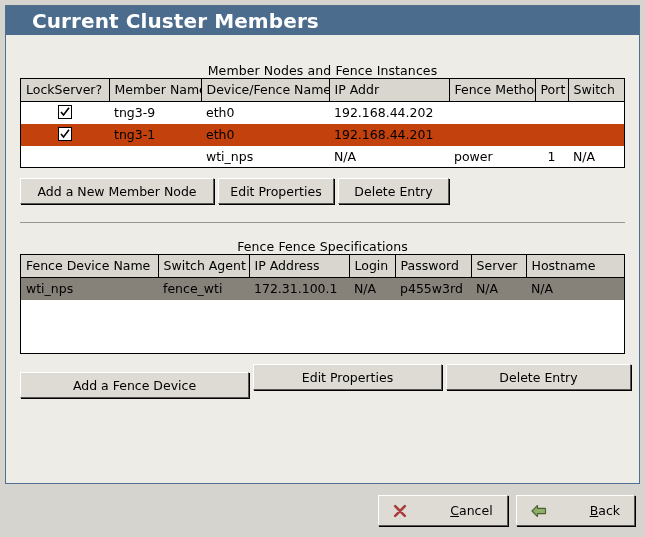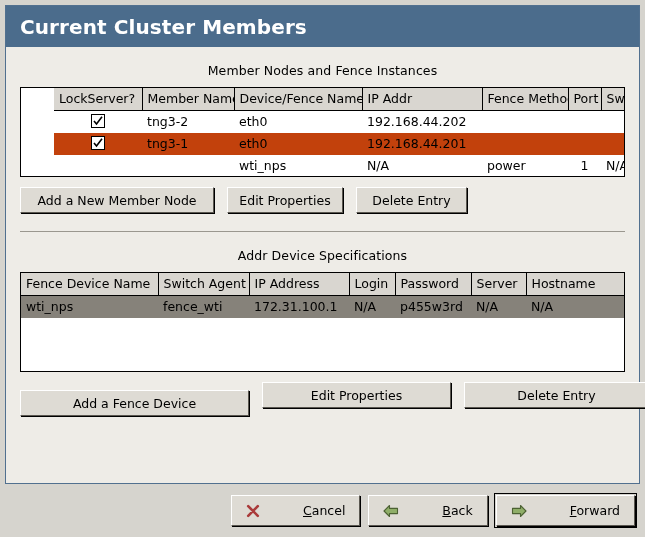--- a/index.html
+++ b/index.html
@@ -26,26 +26,26 @@
     height: 479px;
     box-sizing: border-box;
     border: 1px solid #51708f;
     background: #eeece7;
   }
   .titlebar {
     position: absolute;
     left: 0;
     top: 0;
     right: 0;
-    height: 41px;
+    height: 29px;
     background: #4b6c8c;
     display: flex;
     align-items: center;
     box-sizing: border-box;
-    padding-left: 14px;
+    padding-left: 26px;
   }
   .titlebar .title-text {
     color: #ffffff;
     font-size: 20px;
     font-weight: bold;
     letter-spacing: 0.1px;
   }
   .content {
     position: absolute;
     left: 0;
@@ -56,32 +56,31 @@
     box-sizing: border-box;
     padding: 0 14px;
   }
 
   
   .section-title {
     text-align: center;
     font-size: 12.5px;
     color: #000000;
     padding-top: 16px;
-    padding-bottom: 9px;
     letter-spacing: 0.1px;
   }
 
   
   .table-wrap {
     border: 1px solid #000000;
     background: #ffffff;
     box-sizing: border-box;
     overflow: hidden;
   }
-  .table-wrap.upper { height: 90px; padding-left: 33px; }
+  .table-wrap.upper { height: 90px; }
   .table-wrap.lower { height: 100px; }
   table.grid {
     border-collapse: collapse;
     width: 100%;
     table-layout: fixed;
     font-size: 12.5px;
   }
   table.grid thead th {
     background: #d9d6d0;
     border-right: 1px solid #000000;
@@ -142,21 +141,21 @@
     align-items: center;
     justify-content: center;
     box-sizing: border-box;
     cursor: default;
     user-select: none;
     padding: 0 6px;
   }
 
   .btn-row {
     display: flex;
-    gap: 13px;
+    gap: 4px;
     margin-top: 10px;
   }
   .btn-row .btn { flex: 1 1 auto; }
 
   
   .btn-row.upper .b1 { flex: 0 0 194px; }
   .btn-row.upper .b2 { flex: 0 0 170px; }
   .btn-row.upper .b3 { flex: 0 0 116px; }
   .btn-row.upper .b4 { flex: 0 0 111px; }
 
@@ -243,21 +242,21 @@
           </thead>
           <tbody>
             <tr>
               <td class="center">
                 <span class="chk">
                   <svg width="10" height="10" viewBox="0 0 10 10">
                       <path d="M1 5 L3.5 8 L9 0.8" stroke="#000" stroke-width="1.6" fill="none"></path>
                     </svg>
                 </span>
               </td>
-              <td>tng3-2</td>
+              <td>tng3-9</td>
               <td>eth0</td>
               <td>192.168.44.202</td>
               <td></td>
               <td class="center"></td>
               <td></td>
             </tr>
             <tr class="row-selected-blue">
               <td class="center">
                 <span class="chk">
                   <svg width="10" height="10" viewBox="0 0 10 10">
@@ -286,21 +285,21 @@
       </div>
 
       <div class="btn-row upper">
         <div class="btn b1">Add a New Member Node</div>
         <div class="btn b3">Edit Properties</div>
         <div class="btn b4">Delete Entry</div>
       </div>
 
       <hr class="divider">
 
-      <div class="section-title">Addr Device Specifications</div>
+      <div class="section-title">Fence Fence Specifications</div>
 
       <div class="table-wrap lower">
         <table class="grid">
           <colgroup>
             <col style="width:137px">
               <col style="width:91px">
               <col style="width:100px">
             <col style="width:46px">
               <col style="width:76px">
               <col style="width:55px">
@@ -354,25 +353,17 @@
 
       <div class="btn action">
         <span class="icon">
           <svg width="16" height="14" viewBox="0 0 16 14">
             <path d="M6.5 1.5 L1 7 L6.5 12.5 L6.5 9.6 L14.5 9.6 L14.5 4.4 L6.5 4.4 Z" fill="#8fae68" stroke="#4c6133" stroke-width="1.1" stroke-linejoin="round"></path>
           </svg>
         </span>
         <span class="lbl"><span class="mn">B</span><span>ack</span></span>
       </div>
 
-      <div class="btn action focused">
-        <span class="icon">
-          <svg width="16" height="14" viewBox="0 0 16 14">
-            <path d="M9.5 1.5 L15 7 L9.5 12.5 L9.5 9.6 L1.5 9.6 L1.5 4.4 L9.5 4.4 Z" fill="#8fae68" stroke="#4c6133" stroke-width="1.1" stroke-linejoin="round"></path>
-          </svg>
-        </span>
-        <span class="lbl"><span class="mn">F</span><span>orward</span></span>
-      </div>
 
     </div>
   </div>
 
 </div>
 
 </body></html>

